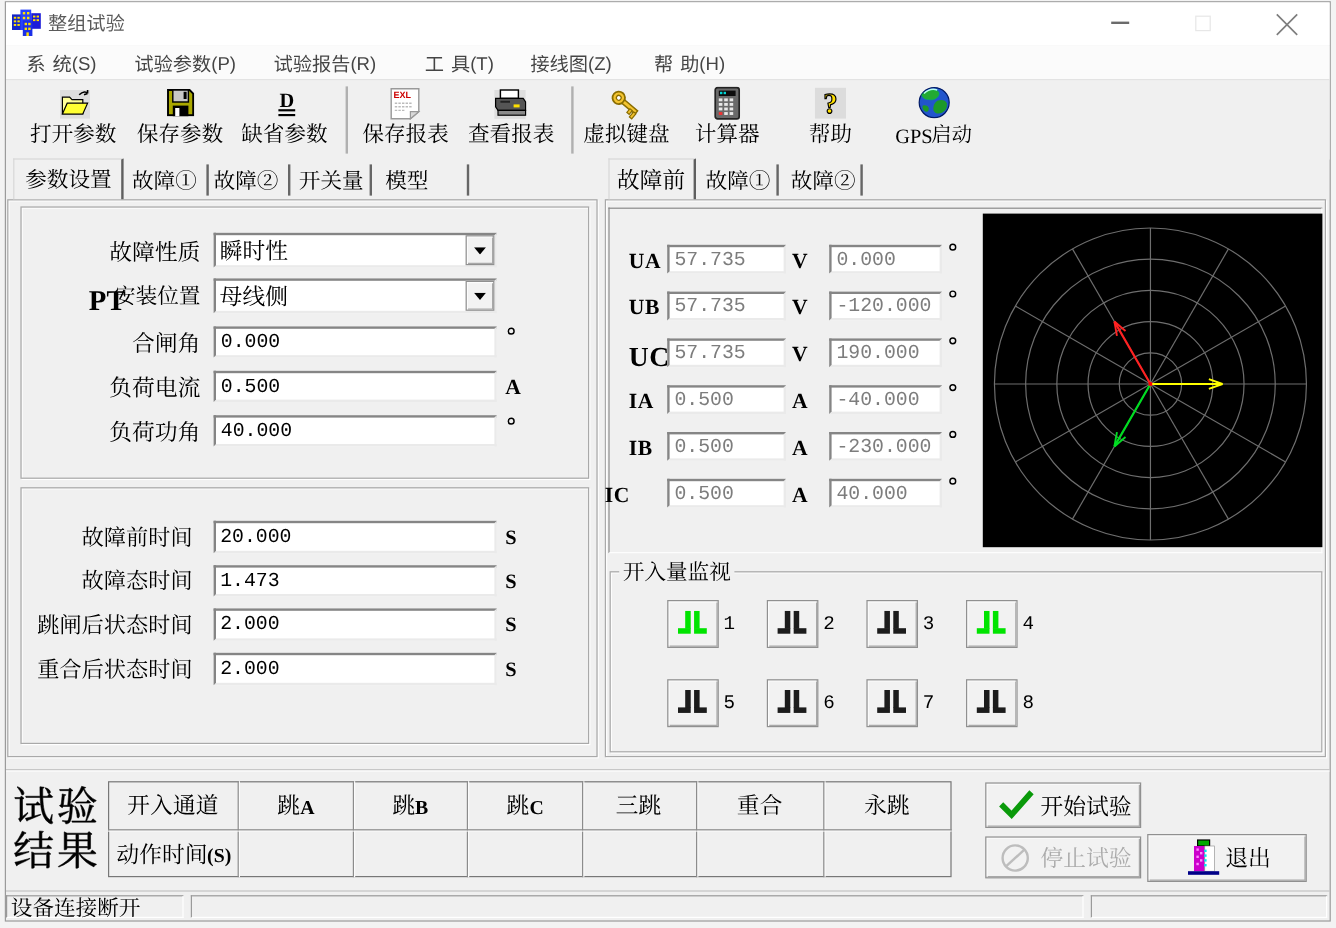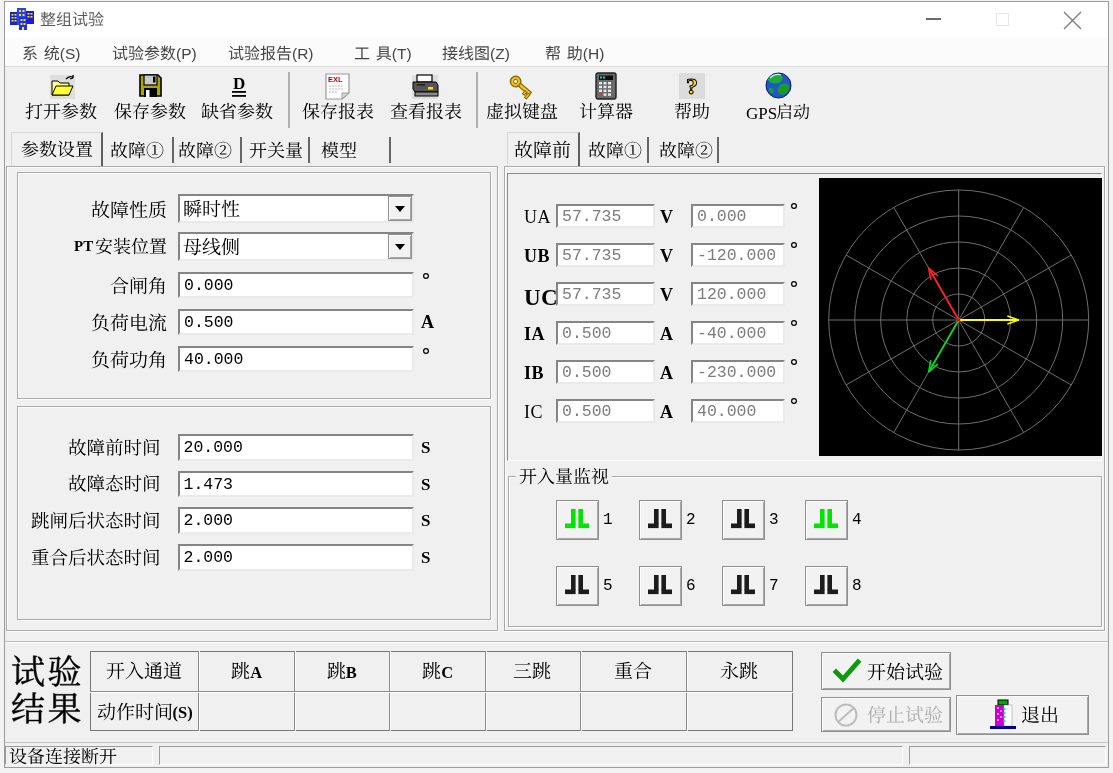--- a/index.html
+++ b/index.html
@@ -363,21 +363,21 @@
 <div class="edit" style="left:178.0px;top:194.0px;width:236.0px;height:29.0px"></div>
 <svg class="cj" style="left:183.0px;top:199.0px;" width="57" height="19" viewBox="0 0 57 19" fill="#000">
     <use href="#p50" transform="translate(0.0,0) scale(0.0190)"></use>
     <use href="#p36" transform="translate(19.0,0) scale(0.0190)"></use>
     <use href="#p28" transform="translate(38.0,0) scale(0.0190)"></use>
   </svg>
 <div class="btn" style="left:388.0px;top:196.0px;width:24px;height:25.0px"></div>
 <svg class="abs" style="left:395.0px;top:206.0px" width="10" height="6" viewBox="0 0 10 6">
     <path d="M0 0 H10 L5 6 Z" fill="#000"></path>
   </svg>
-<div class="abs ser" style="left:74px;top:238px;font-size:15px;font-weight:bold">PT</div>
+<div class="abs ser" style="left:74px;top:238px;font-size:24px;font-weight:bold">PT</div>
 <svg class="cj" style="left:95.0px;top:237.0px;" width="72" height="18" viewBox="0 0 72 18" fill="#000">
     <use href="#p24" transform="translate(0.0,0) scale(0.0180)"></use>
     <use href="#p59" transform="translate(18.0,0) scale(0.0180)"></use>
     <use href="#p3" transform="translate(36.0,0) scale(0.0180)"></use>
     <use href="#p55" transform="translate(54.0,0) scale(0.0180)"></use>
   </svg>
 <div class="edit" style="left:178.0px;top:231.5px;width:236.0px;height:29.0px"></div>
 <svg class="cj" style="left:183.0px;top:236.5px;" width="57" height="19" viewBox="0 0 57 19" fill="#000">
     <use href="#p41" transform="translate(0.0,0) scale(0.0190)"></use>
     <use href="#p52" transform="translate(19.0,0) scale(0.0190)"></use>
@@ -485,21 +485,21 @@
     <use href="#p0" transform="translate(0.0,0) scale(0.0180)"></use>
   </svg>
 <svg class="cj" style="left:659.3px;top:141.0px;" width="36" height="18" viewBox="0 0 36 18" fill="#000">
     <use href="#p33" transform="translate(0.0,0) scale(0.0180)"></use>
     <use href="#p77" transform="translate(18.0,0) scale(0.0180)"></use>
   </svg>
 <svg class="cj" style="left:695.3px;top:141.0px;" width="18" height="18" viewBox="0 0 18 18" fill="#000">
     <use href="#p1" transform="translate(0.0,0) scale(0.0180)"></use>
   </svg>
 <div class="sunk" style="left:507px;top:173px;width:595px;height:288px"></div>
-<div class="abs ser" style="left:524px;top:207.0px;font-size:18px;font-weight:normal;letter-spacing:0.5px">UA</div>
+<div class="abs ser" style="left:524px;top:207.0px;font-size:18px;font-weight:bold;letter-spacing:0.5px">UA</div>
 <div class="edit dis" style="left:556.0px;top:204.0px;width:99.0px;height:24.0px">
     <span class="v">57.735</span>
   </div>
 <div class="abs ser" style="left:660px;top:207.0px;font-size:18px;font-weight:bold">V</div>
 <div class="edit dis" style="left:691.0px;top:204.0px;width:94.0px;height:24.0px">
     <span class="v">0.000</span>
   </div>
 <svg class="abs" style="left:790px;top:202.0px" width="8" height="8" viewBox="0 0 8 8">
     <circle cx="4" cy="4" r="2.4" fill="none" stroke="#000" stroke-width="1.2"></circle>
   </svg>
@@ -513,21 +513,21 @@
   </div>
 <svg class="abs" style="left:790px;top:240.9px" width="8" height="8" viewBox="0 0 8 8">
     <circle cx="4" cy="4" r="2.4" fill="none" stroke="#000" stroke-width="1.2"></circle>
   </svg>
 <div class="abs ser" style="left:524px;top:284.8px;font-size:23px;font-weight:bold;letter-spacing:0.5px">UC</div>
 <div class="edit dis" style="left:556.0px;top:281.8px;width:99.0px;height:24.0px">
     <span class="v">57.735</span>
   </div>
 <div class="abs ser" style="left:660px;top:284.8px;font-size:18px;font-weight:bold">V</div>
 <div class="edit dis" style="left:691.0px;top:281.8px;width:94.0px;height:24.0px">
-    <span class="v">120.000</span>
+    <span class="v">190.000</span>
   </div>
 <svg class="abs" style="left:790px;top:279.8px" width="8" height="8" viewBox="0 0 8 8">
     <circle cx="4" cy="4" r="2.4" fill="none" stroke="#000" stroke-width="1.2"></circle>
   </svg>
 <div class="abs ser" style="left:524px;top:323.7px;font-size:18px;font-weight:bold;letter-spacing:0.5px">IA</div>
 <div class="edit dis" style="left:556.0px;top:320.7px;width:99.0px;height:24.0px">
     <span class="v">0.500</span>
   </div>
 <div class="abs ser" style="left:660px;top:323.7px;font-size:18px;font-weight:bold">A</div>
 <div class="edit dis" style="left:691.0px;top:320.7px;width:94.0px;height:24.0px">
@@ -540,21 +540,21 @@
 <div class="edit dis" style="left:556.0px;top:359.6px;width:99.0px;height:24.0px">
     <span class="v">0.500</span>
   </div>
 <div class="abs ser" style="left:660px;top:362.6px;font-size:18px;font-weight:bold">A</div>
 <div class="edit dis" style="left:691.0px;top:359.6px;width:94.0px;height:24.0px">
     <span class="v">-230.000</span>
   </div>
 <svg class="abs" style="left:790px;top:357.6px" width="8" height="8" viewBox="0 0 8 8">
     <circle cx="4" cy="4" r="2.4" fill="none" stroke="#000" stroke-width="1.2"></circle>
   </svg>
-<div class="abs ser" style="left:524px;top:401.5px;font-size:18px;font-weight:normal;letter-spacing:0.5px">IC</div>
+<div class="abs ser" style="left:504px;top:401.5px;font-size:18px;font-weight:bold;letter-spacing:0.5px">IC</div>
 <div class="edit dis" style="left:556.0px;top:398.5px;width:99.0px;height:24.0px">
     <span class="v">0.500</span>
   </div>
 <div class="abs ser" style="left:660px;top:401.5px;font-size:18px;font-weight:bold">A</div>
 <div class="edit dis" style="left:691.0px;top:398.5px;width:94.0px;height:24.0px">
     <span class="v">40.000</span>
   </div>
 <svg class="abs" style="left:790px;top:396.5px" width="8" height="8" viewBox="0 0 8 8">
     <circle cx="4" cy="4" r="2.4" fill="none" stroke="#000" stroke-width="1.2"></circle>
   </svg>

